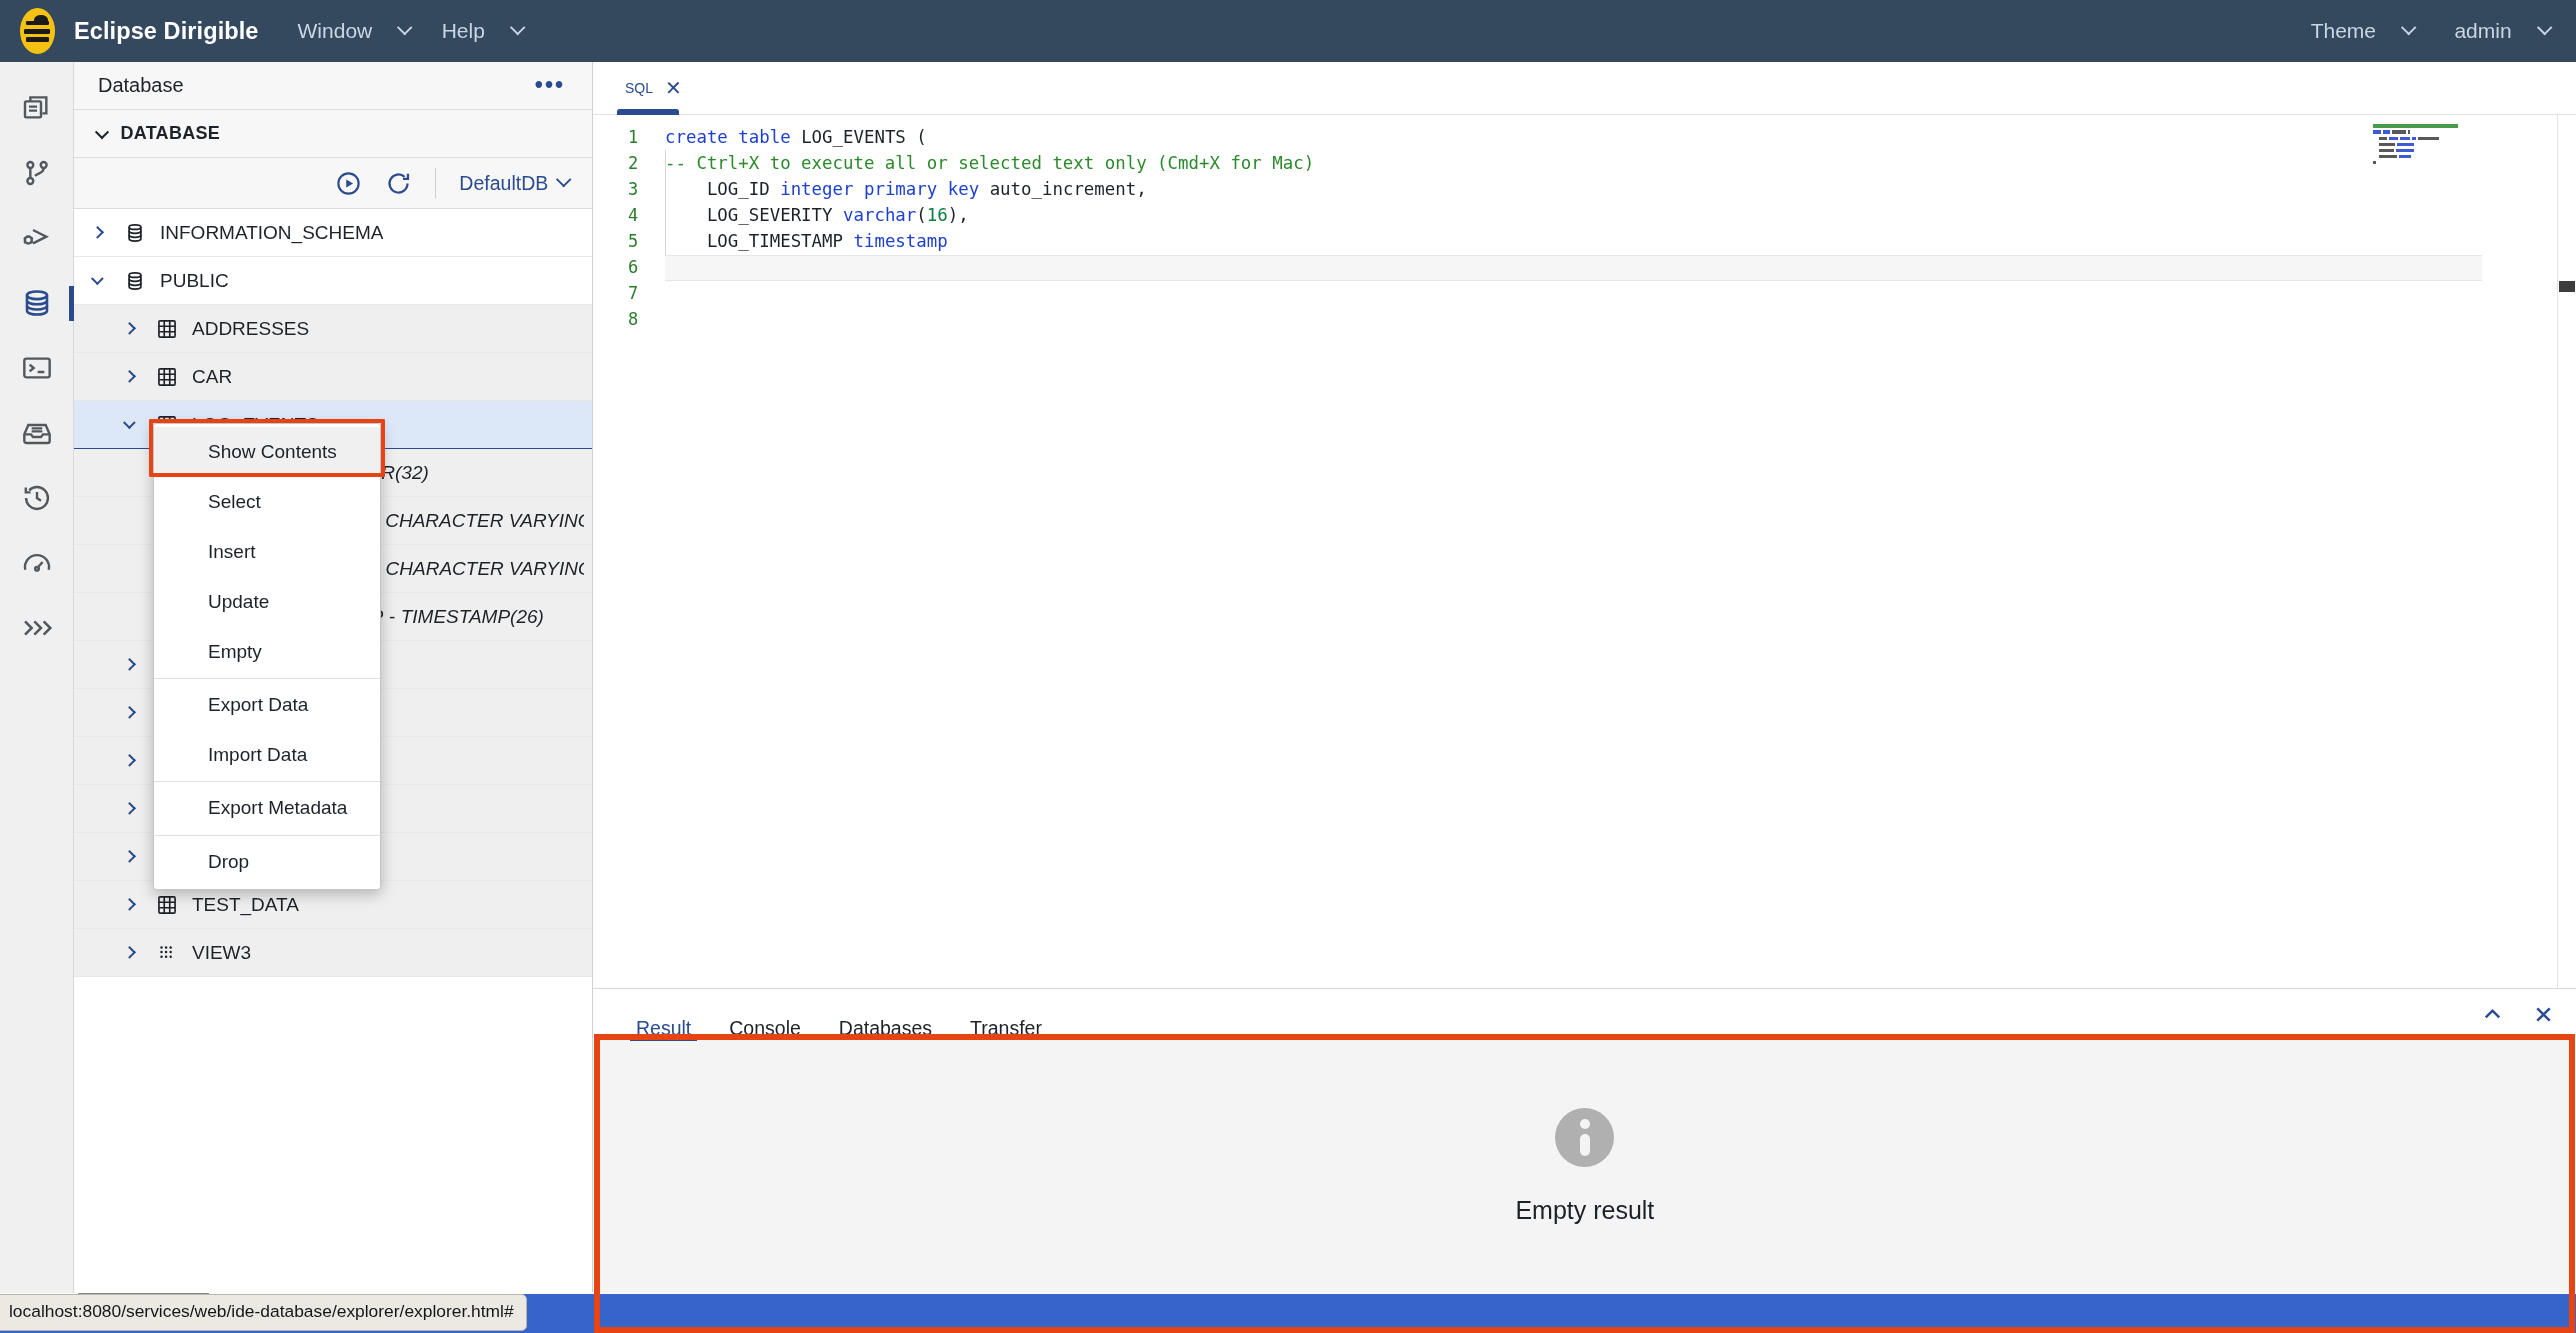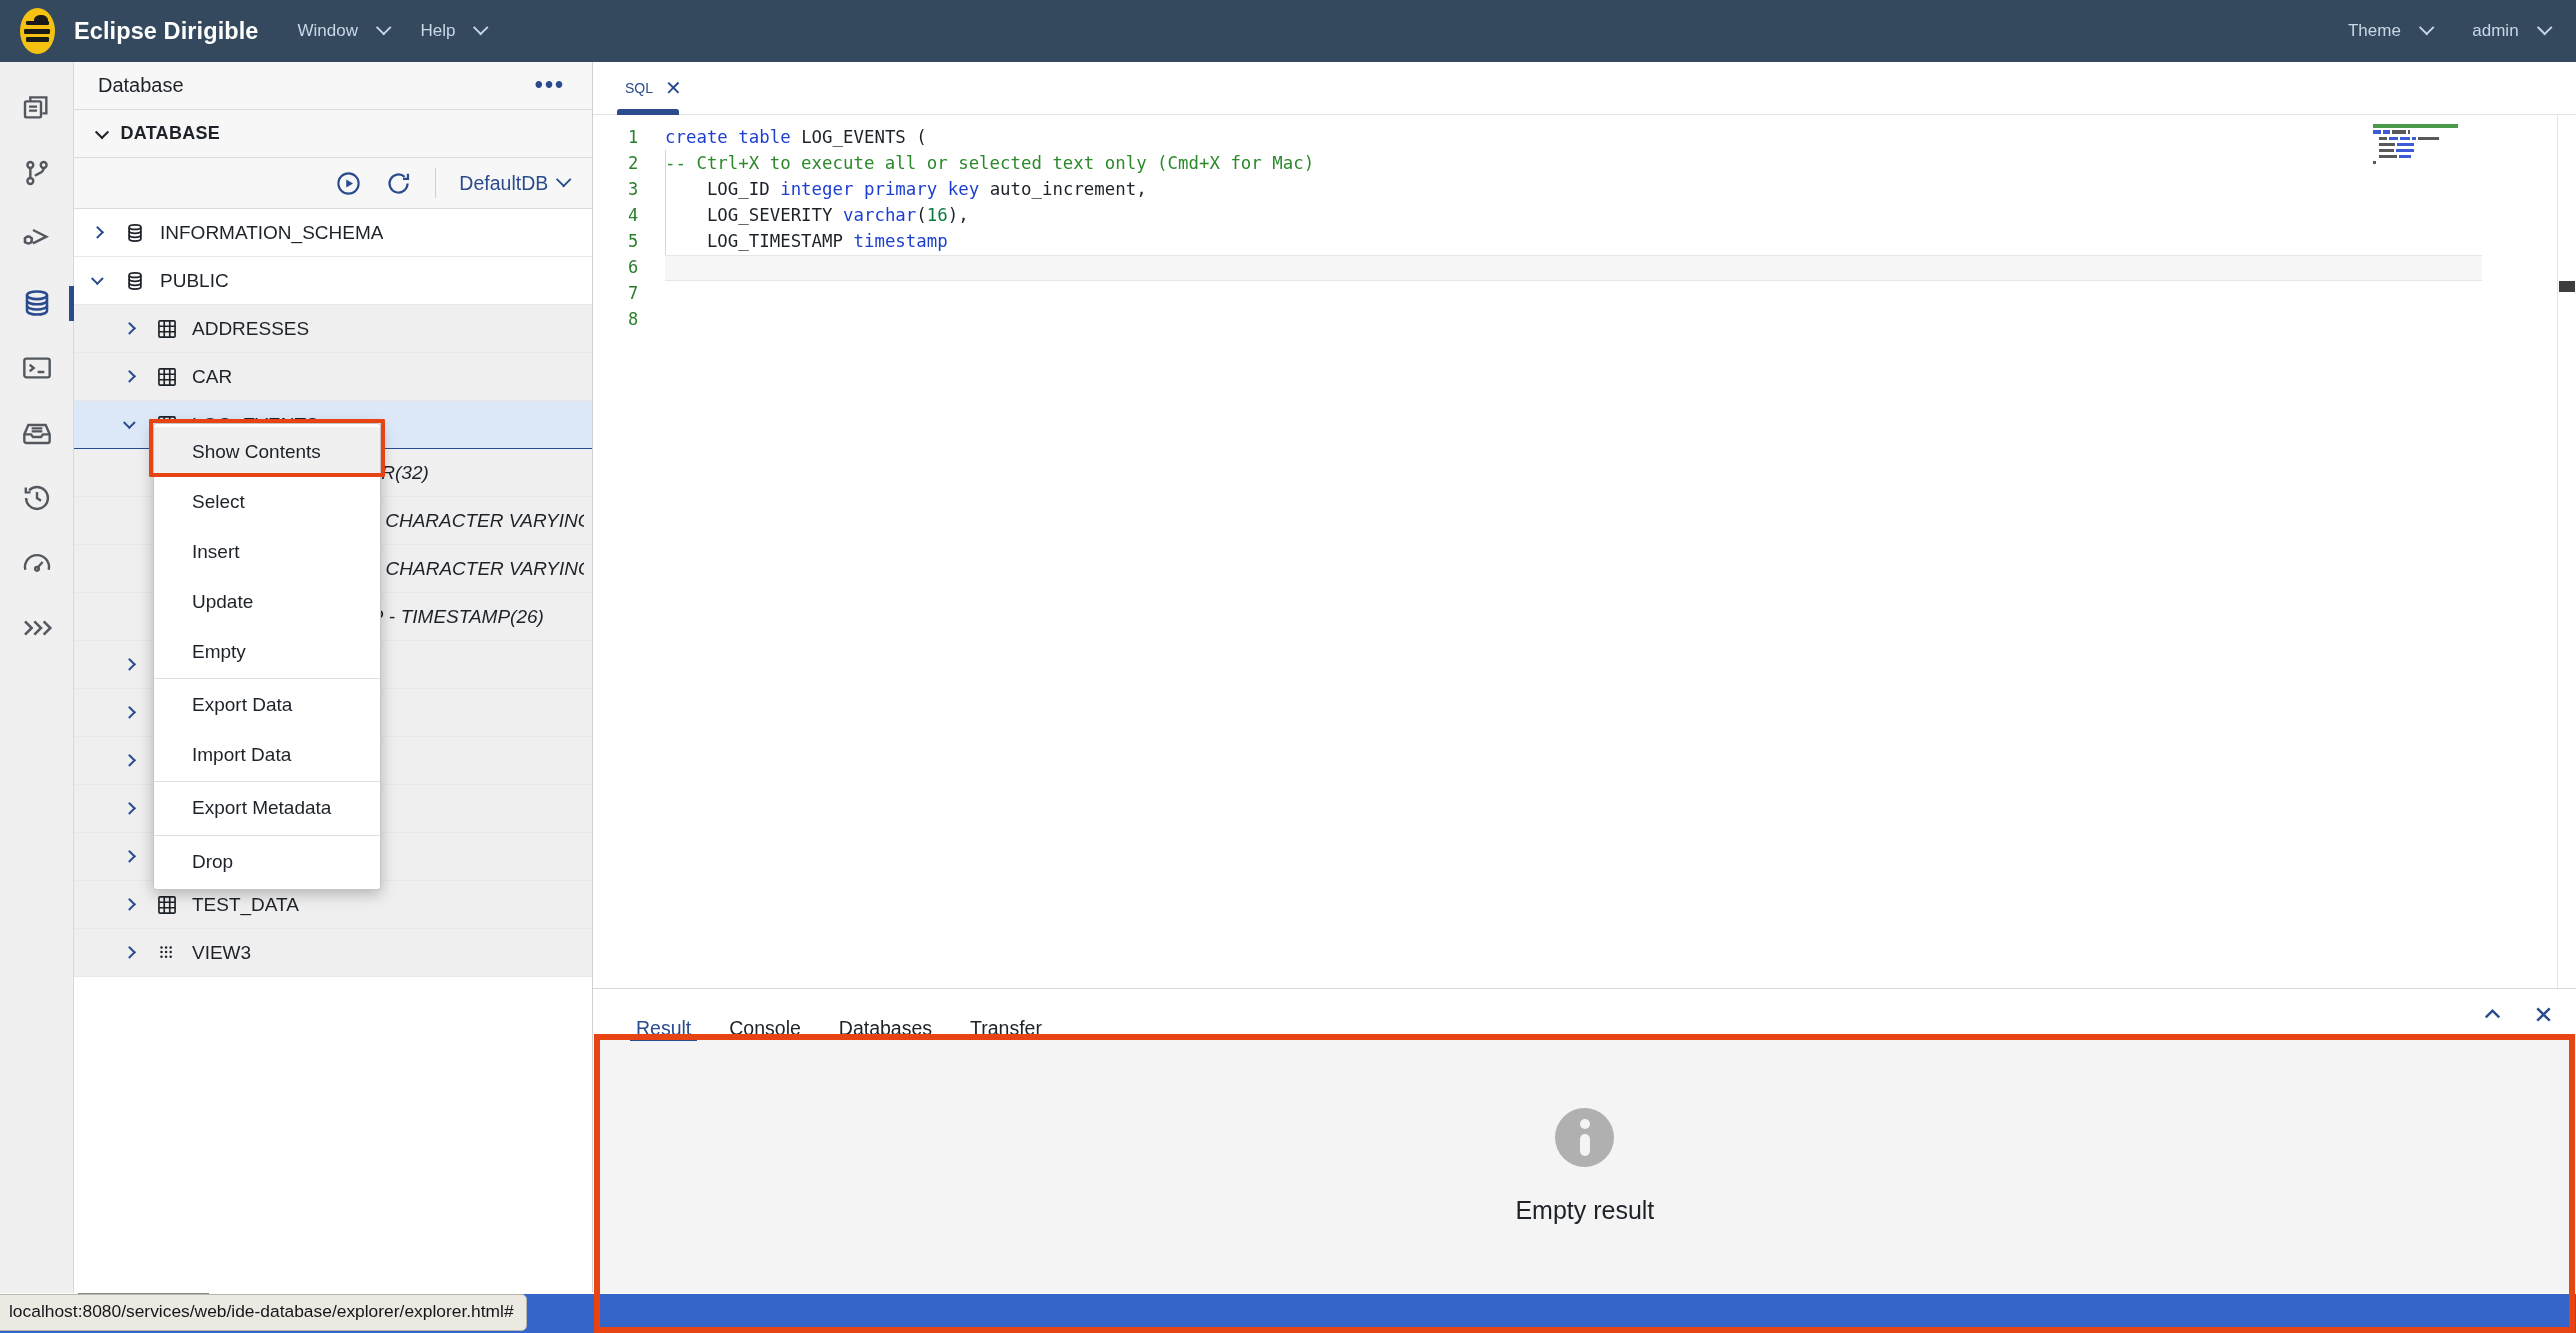--- a/index.html
+++ b/index.html
@@ -25,22 +25,22 @@
   .logo-egg .bar { position: absolute; background: #1a1a1a; }
   .logo-egg .b1 { width: 23px; height: 4.7px; top: 12.7px; left: 6px; border-radius: 1.3px; }
   .logo-egg .b2 { width: 25.5px; height: 4.7px; top: 21px; left: 4.7px; border-radius: 1.3px; }
   .logo-egg .b3 { width: 23px; height: 4.7px; top: 29px; left: 6px; border-radius: 1.3px; }
   .logo-egg .nose { width: 13.4px; height: 9.4px; top: 6.7px; left: 14.8px; border-radius: 50% 50% 0 0; }
   .brand {
     color: #ffffff; font-size: 23.5px; font-weight: bold; letter-spacing: 0.1px;
     margin-right: 39px;
   }
   .menu-item {
-    color: #c9d6e5; font-size: 17px; margin-right: 31px;
-    display: flex; align-items: center; gap: 20px; cursor: pointer;
+    color: #c9d6e5; font-size: 21px; margin-right: 31px;
+    display: flex; align-items: center; gap: 27px; cursor: pointer;
   }
   .topbar-right { margin-left: auto; display: flex; align-items: center; padding-right: 26px; }
   .topbar-right .menu-item { margin-right: 0; margin-left: 40px; }
   .chev-d {
     display: inline-block; width: 11.4px; height: 11.4px;
     border-right: 2.7px solid currentColor; border-bottom: 2.7px solid currentColor;
     transform: rotate(45deg) translate(-2px,-2px);
   }
 
   
@@ -129,21 +129,21 @@
     background: #878787;
   }
 
   
   .ctx {
     position: absolute; left: 153px; top: 423px; width: 228px;
     background: #ffffff; border: 0.7px solid #c6c6c6; border-radius: 3.4px;
     box-shadow: 0 4px 14.8px rgba(0,0,0,.26); z-index: 40; padding: 2.7px 0;
   }
   .ctx-item {
-    height: 50px; display: flex; align-items: center; padding-left: 38px;
+    height: 50px; display: flex; align-items: center; padding-left: 54px;
     font-size: 19px; color: #1d2229; cursor: pointer; white-space: nowrap;
   }
   .ctx-item.hl { background: #f0f0f0; }
   .ctx-sep { height: 0.7px; background: #e0e0e0; margin: 1.3px 0; }
   .ctx-hl-box {
     position: absolute; left: 149px; top: 419px; width: 236px; height: 58px;
     border: 4.7px solid #e84312; z-index: 41; pointer-events: none; border-radius: 1.3px;
   }
 
   

